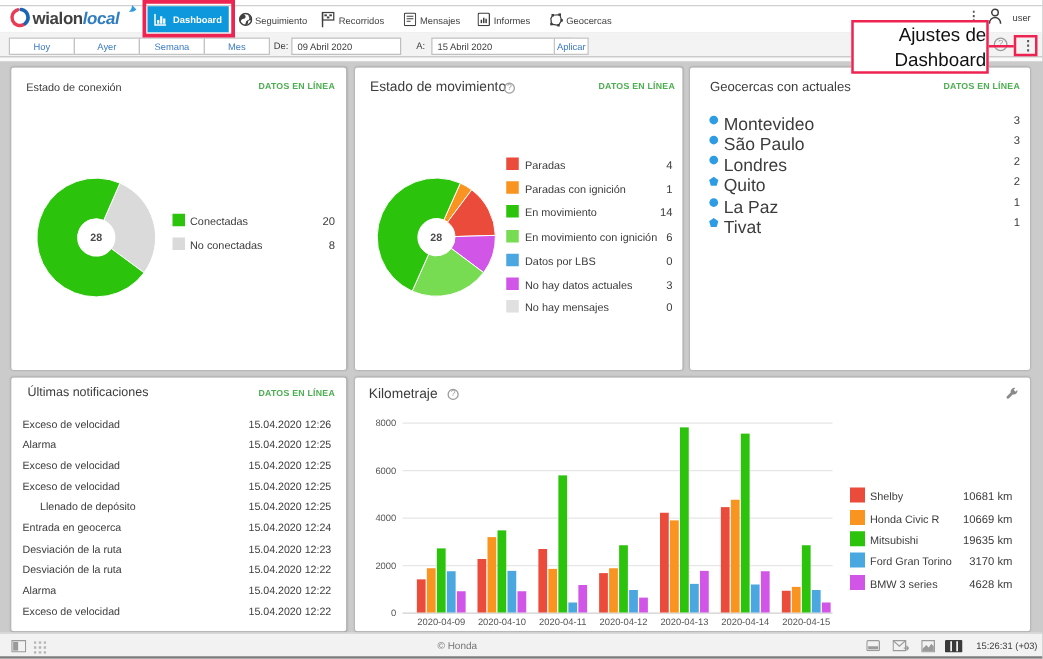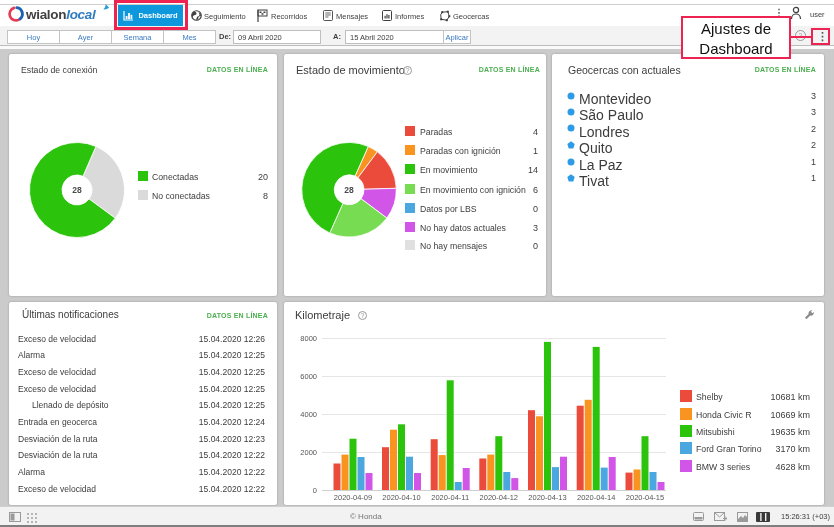--- a/index.html
+++ b/index.html
@@ -4,38 +4,38 @@
 *{margin:0;padding:0;box-sizing:border-box}
 html,body{width:834px;height:527px;overflow:hidden}
 body{font-family:"Liberation Sans",sans-serif;background:#cbcbcb;position:relative;color:#3c3c3c}
 .abs{position:absolute}
 #header{left:0;top:0;width:834px;height:27px;background:#fff;border-bottom:1px solid #d9d9d9}
 .navtxt{font-size:7.5px;color:#3f3f3f}
 #dashtab{left:118px;top:5px;width:65px;height:21px;background:#0d97dd;color:#fff;display:flex;align-items:center;justify-content:center;gap:5px;font-size:7.5px;font-weight:bold}
 .redbox{border:3.7px solid #ed2451;z-index:60;pointer-events:none}
 #toolbar{left:0;top:26px;width:834px;height:20px;background:#f3f3f3;border-bottom:1px solid #bdbdbd}
 .tbtn{position:absolute;top:3px;height:14px;background:#fff;border:1px solid #c3c3c3;color:#3b7ac0;font-size:7.5px;display:flex;align-items:center;justify-content:center}
-.tlabel{position:absolute;top:5px;font-size:7.5px;font-weight:bold;color:#3c3c3c}
+.tlabel{position:absolute;top:5px;font-size:7.5px;font-weight:normal;color:#3c3c3c}
 .tinput{position:absolute;top:3px;height:14px;background:#fff;border:1px solid #bfbfbf;font-size:7.5px;color:#3c3c3c;display:flex;align-items:center;padding-left:4px}
 .card{position:absolute;background:#fff;border-radius:2px;box-shadow:0 0 2px rgba(0,0,0,.3)}
 .ptitle{position:absolute;color:#3c3c3c}
 .datos{position:absolute;font-size:7px;font-weight:bold;color:#4cae51;letter-spacing:.2px}
 .lgswatch{position:absolute;width:10px;height:10px}
 .lgtext{position:absolute;font-size:8.7px;color:#3c3c3c;white-space:nowrap}
 .lgval{position:absolute;font-size:9px;color:#3c3c3c;text-align:right}
 .georow .lgtext{font-size:14px}
 .red{fill:#ea4b3b}.orange{fill:#f8941f}.green{fill:#2cc30d}.lgreen{fill:#78dc52}
 .blue{fill:#4ba7e0}.magenta{fill:#d156e8}.grayslice{fill:#dadada}
 .bgred{background:#ea4b3b}.bgorange{background:#f8941f}.bggreen{background:#2cc30d}.bglgreen{background:#78dc52}
 .bgblue{background:#4ba7e0}.bgmagenta{background:#d156e8}.bggray{background:#dadada}.bglgray{background:#e0e0e0}
 .notifrow{position:absolute;font-size:8.5px;color:#3c3c3c;white-space:nowrap}
 .notiftime{position:absolute;font-size:8.5px;color:#3c3c3c;text-align:right}
 #statusbar{left:0;top:506px;width:834px;height:21px;background:#f2f2f2;border-top:1px solid #cfcfcf;border-bottom:2px solid #7e7e7e;z-index:40}
 .qicon{position:absolute;width:9px;height:9px;border:1px solid #9a9a9a;border-radius:50%;color:#9a9a9a;font-size:7px;line-height:8px;text-align:center}
-#callout{left:681px;top:16px;width:110px;height:43px;background:#fff;border:2px solid #ed2451;z-index:70;font-size:15px;color:#101010;text-align:center;line-height:20px;padding-top:1px}
+#callout{left:681px;top:16px;width:110px;height:43px;background:#fff;border:2px solid #ed2451;z-index:70;font-size:15px;color:#101010;text-align:right;line-height:20px;padding-top:1px}
 #callline{left:791px;top:36px;width:20px;height:2px;background:#ed2451;z-index:70}
 #smallredbox{left:811px;top:28px;width:19px;height:17px;z-index:70;border:2px solid #ed2451;background:transparent}
 </style></head>
 <body>
 <div class="abs" id="header"></div>
 <div class="abs" style="left:0;top:4px;width:834px;height:1px;background:#cfcfcf"></div>
 
 <svg class="abs" style="left:7px;top:4px" width="18" height="19" viewBox="0 0 18 19">
   <path d="M12.00 15.65 A6.4 6.4 0 1 1 7.13 3.88" stroke="#e83c55" stroke-width="2.7" fill="none" stroke-linecap="round"></path>
   <path d="M9.89 3.66 A6.4 6.4 0 0 1 13.11 14.90" stroke="#1b63b5" stroke-width="2.9" fill="none" stroke-linecap="round"></path>

